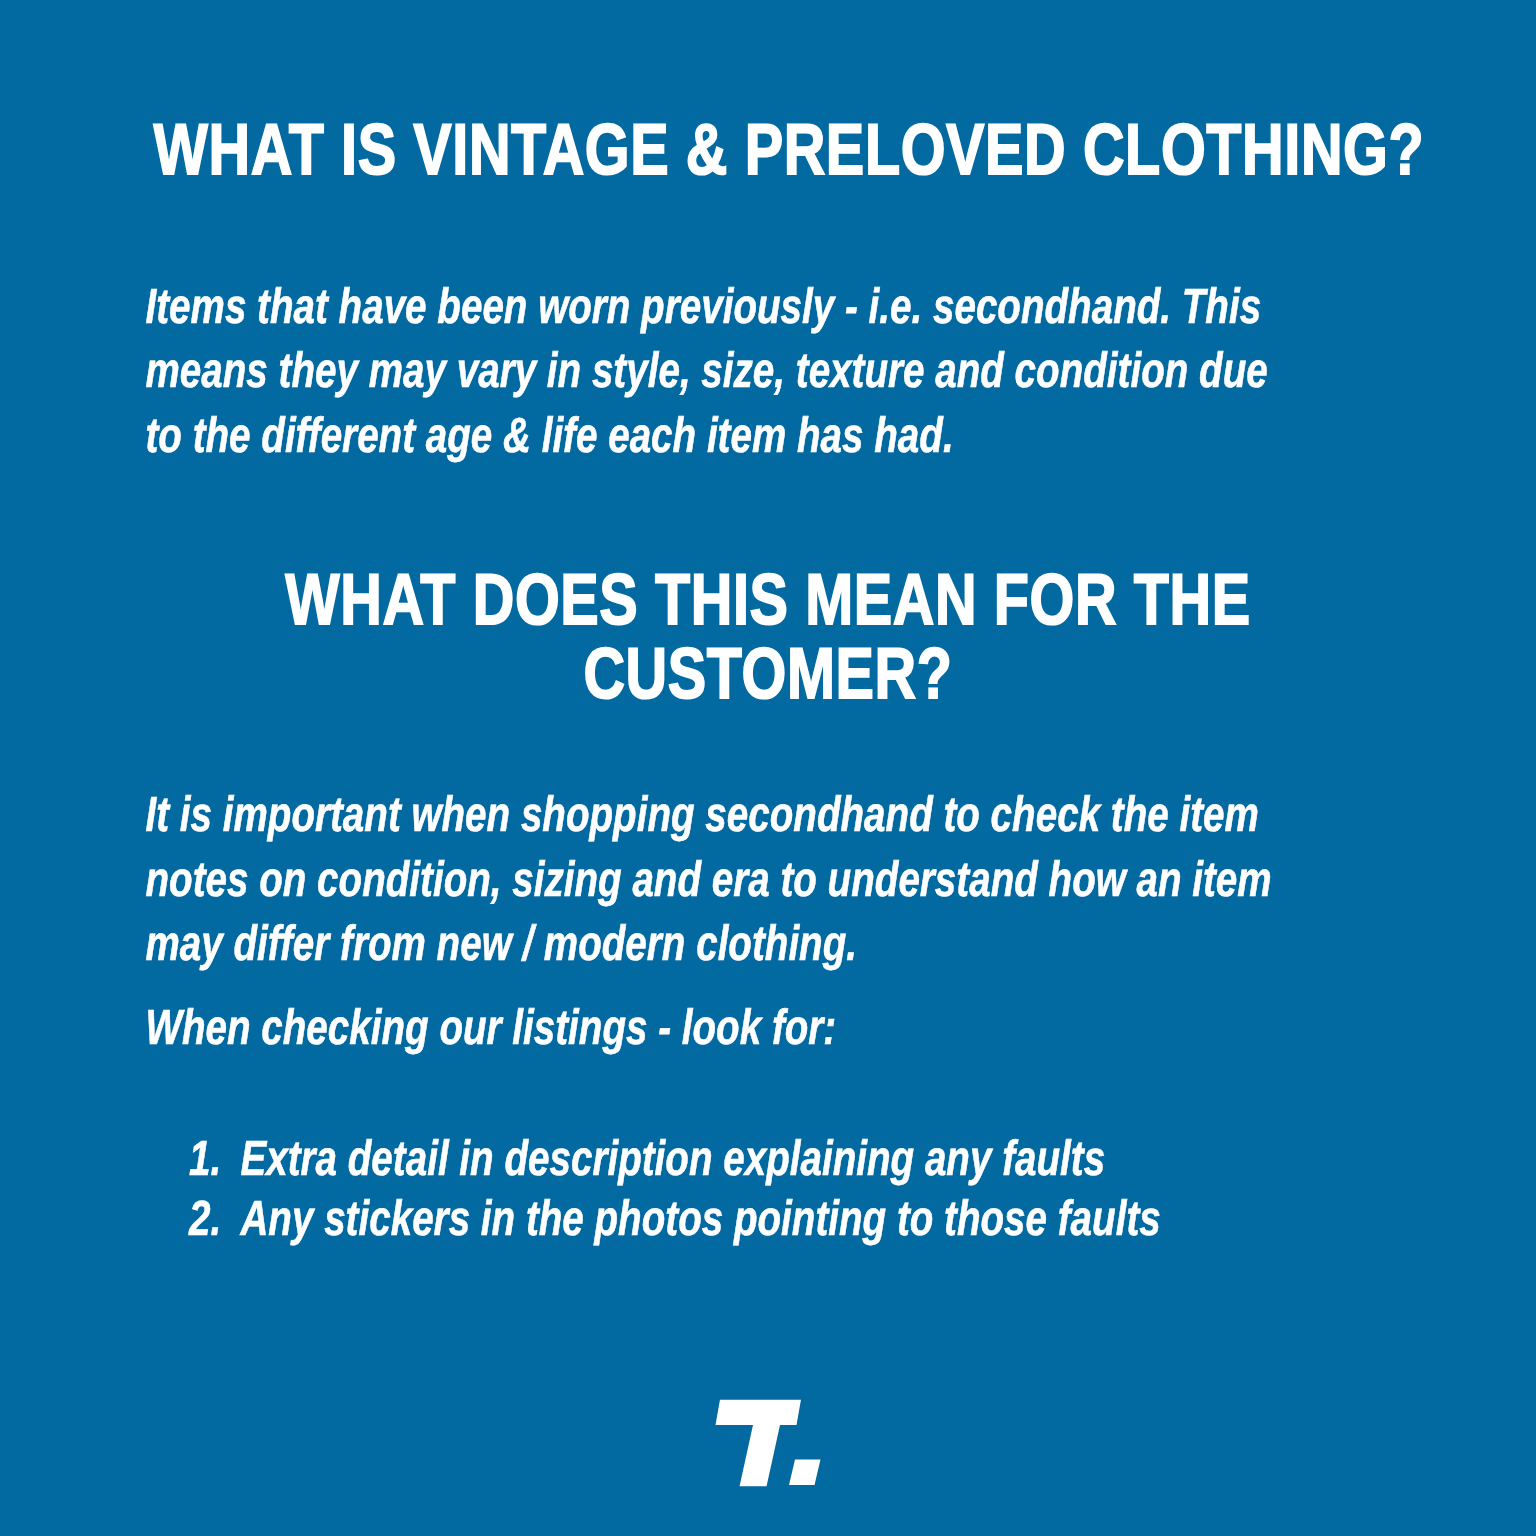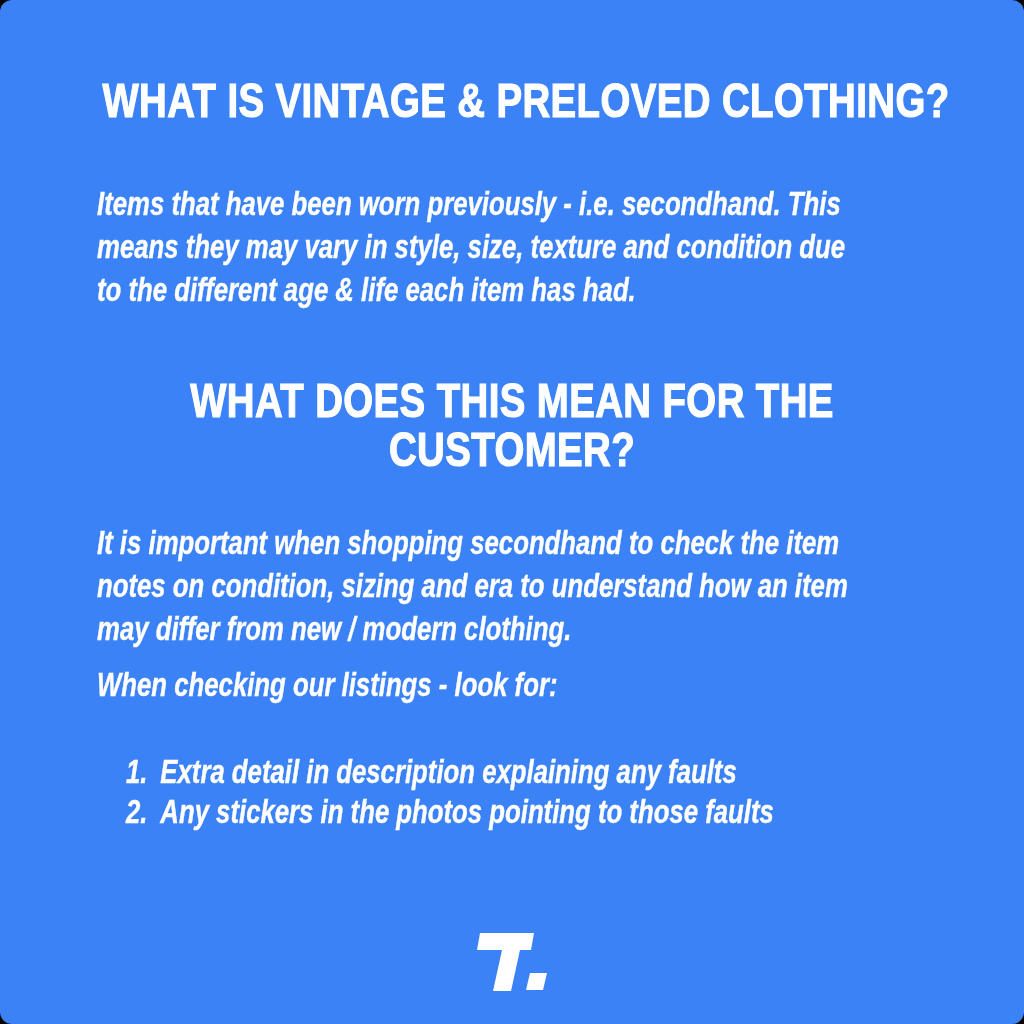--- a/index.html
+++ b/index.html
@@ -4,25 +4,24 @@
 <style>
   html, body {
     margin: 0;
     padding: 0;
     background: #000;
   }
   .canvas {
     position: relative;
     width: 1024px;
     height: 1024px;
-    background: #3b82f6;
+    background: #0369a1;
     overflow: hidden;
     font-family: "Liberation Sans", sans-serif;
     color: #ffffff;
-    border-radius: 12px;
   }
   
   .headline {
     position: absolute;
     left: 0;
     width: 1024px;
     text-align: center;
     font-weight: bold;
     font-size: 48px;
     line-height: 49px;

